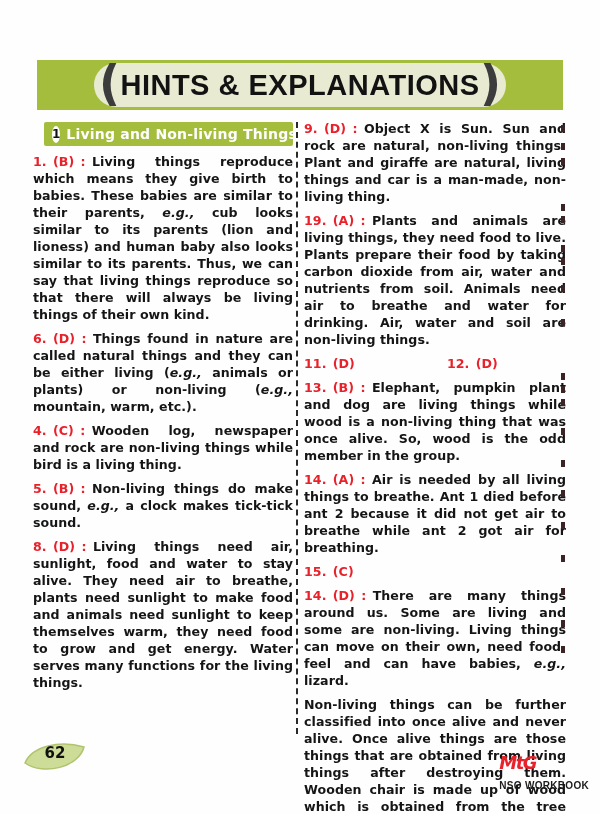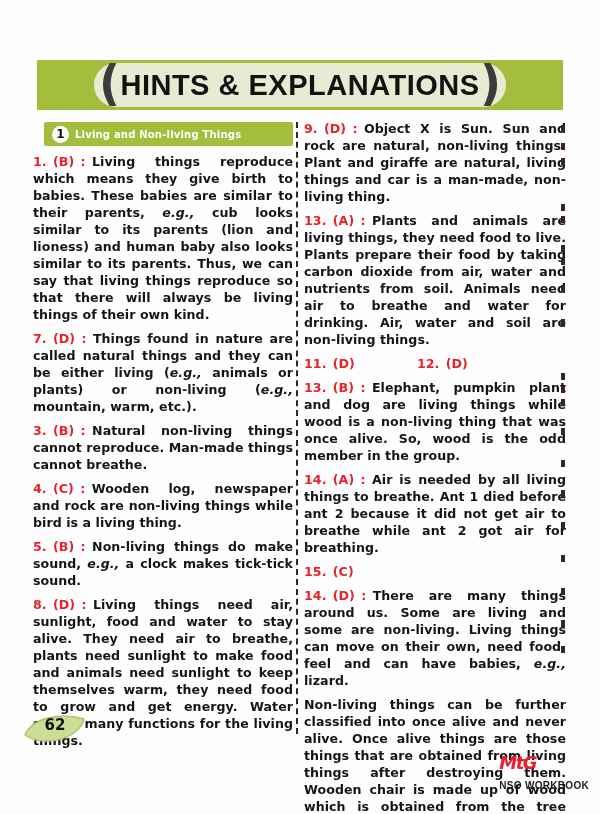--- a/index.html
+++ b/index.html
@@ -22,32 +22,32 @@
   .col{position:absolute;top:0;}
   .col.left{left:33px;width:260px;}
   .col.right{left:304px;width:262px;}
   .divider{position:absolute;left:296px;top:2px;height:612px;border-left:2px dashed #2a2a2a;}
 
   
   .section-banner{margin:2px 0 7px 11px;width:249px;height:24px;background:var(--green,#a5bd3d);
                   border-radius:2px;display:flex;align-items:center;box-sizing:border-box;padding-left:8px;}
   .num-circle{width:17px;height:17px;border-radius:50%;background:#fff;color:#111;font-size:12px;
               font-weight:bold;display:flex;align-items:center;justify-content:center;margin-right:6px;}
-  .section-title{color:#fff;font-weight:bold;font-size:10px;letter-spacing:.2px;white-space:nowrap;text-align:right;}
+  .section-title{color:#fff;font-weight:bold;font-size:14px;letter-spacing:.2px;white-space:nowrap;text-align:right;}
 
   
   p.ans{margin:0 0 7px 0;font-size:12.6px;line-height:17px;font-weight:bold;color:#151515;
         text-align:justify;letter-spacing:.05px;}
   p.ans .lbl{color:var(--red,#e8212b);white-space:nowrap;}
   p.ans i{font-weight:bold;}
   p.ans.pair{display:flex;text-align:right;}
-  p.ans.pair .lbl + .lbl{margin-left:62px;}
+  p.ans.pair .lbl + .lbl{margin-left:92px;}
 
   
-  .leaf{position:absolute;left:24px;top:712px;width:62px;height:37px;}
+  .leaf{position:absolute;left:24px;top:740px;width:62px;height:37px;}
   .leaf svg{position:absolute;left:0;top:0;}
   .leaf .pnum{position:absolute;left:0;top:4px;width:62px;text-align:center;font-size:15px;
               font-weight:bold;color:#111;}
   .footer-brand{position:absolute;right:11px;top:752px;display:flex;align-items:baseline;gap:7px;flex-direction:column;}
   .mtg{color:var(--red,#e8212b);font-weight:bold;font-style:italic;font-size:18px;letter-spacing:-1.5px;}
   .wb{font-family:"Liberation Sans",sans-serif;font-weight:bold;font-size:10px;color:#1a1a1a;
       letter-spacing:.3px;}
 
   
   .edge-mark{position:absolute;right:35px;width:4px;height:7px;background:#3b2426;}
@@ -66,31 +66,30 @@
   </div>
 
   <div class="content">
     <div class="col left">
       <div class="section-banner">
         <span class="num-circle">1</span>
         <span class="section-title">Living and Non-living Things</span>
       </div>
       <div id="answers-left">
           <p class="ans"><span class="lbl">1. (B) :</span> <span><span>Living things reproduce which means they give birth to babies. These babies are similar to their parents, </span><i>e.g.,</i><span> cub looks similar to its parents (lion and lioness) and human baby also looks similar to its parents. Thus, we can say that living things reproduce so that there will always be living things of their own kind.</span></span></p>
-          <p class="ans"><span class="lbl">7. (D) :</span> <span><span>Things found in nature are called natural things and they can be either living (</span><i>e.g.,</i><span> animals or plants) or non-living (</span><i>e.g.,</i><span> mountain, warm, etc.).</span></span></p>
-          <p class="ans"><span class="lbl">3. (B) :</span> <span><span>Natural non-living things cannot reproduce. Man-made things cannot breathe.</span></span></p>
+          <p class="ans"><span class="lbl">6. (D) :</span> <span><span>Things found in nature are called natural things and they can be either living (</span><i>e.g.,</i><span> animals or plants) or non-living (</span><i>e.g.,</i><span> mountain, warm, etc.).</span></span></p>
           <p class="ans"><span class="lbl">4. (C) :</span> <span><span>Wooden log, newspaper and rock are non-living things while bird is a living thing.</span></span></p>
           <p class="ans"><span class="lbl">5. (B) :</span> <span><span>Non-living things do make sound, </span><i>e.g.,</i><span> a clock makes tick-tick sound.</span></span></p>
           <p class="ans"><span class="lbl">8. (D) :</span> <span><span>Living things need air, sunlight, food and water to stay alive. They need air to breathe, plants need sunlight to make food and animals need sunlight to keep themselves warm, they need food to grow and get energy. Water serves many functions for the living things.</span></span></p>
         </div>
     </div>
     <div class="divider"></div>
     <div class="col right" id="answers-right">
         <p class="ans"><span class="lbl">9. (D) :</span> <span><span>Object X is Sun. Sun and rock are natural, non-living things. Plant and giraffe are natural, living things and car is a man-made, non-living thing.</span></span></p>
-        <p class="ans"><span class="lbl">13. (A) :</span> <span><span>Plants and animals are living things, they need food to live. Plants prepare their food by taking carbon dioxide from air, water and nutrients from soil. Animals need air to breathe and water for drinking. Air, water and soil are non-living things.</span></span></p>
+        <p class="ans"><span class="lbl">19. (A) :</span> <span><span>Plants and animals are living things, they need food to live. Plants prepare their food by taking carbon dioxide from air, water and nutrients from soil. Animals need air to breathe and water for drinking. Air, water and soil are non-living things.</span></span></p>
         <p class="ans pair">
           <span class="lbl">11. (D)</span>
           <span class="lbl">12. (D)</span>
         </p>
         <p class="ans"><span class="lbl">13. (B) :</span> <span><span>Elephant, pumpkin plant and dog are living things while wood is a non-living thing that was once alive. So, wood is the odd member in the group.</span></span></p>
         <p class="ans"><span class="lbl">14. (A) :</span> <span><span>Air is needed by all living things to breathe. Ant 1 died before ant 2 because it did not get air to breathe while ant 2 got air for breathing.</span></span></p>
         <p class="ans"><span class="lbl">15. (C)</span></p>
         <p class="ans"><span class="lbl">14. (D) :</span> <span><span>There are many things around us. Some are living and some are non-living. Living things can move on their own, need food, feel and can have babies, </span><i>e.g.,</i><span> lizard.</span></span></p>
         <p class="ans"><span><span>Non-living things can be further classified into once alive and never alive. Once alive things are those things that are obtained from living things after destroying them. Wooden chair is made up of wood which is obtained from the tree (living thing). Thus,</span></span></p>
       </div>

